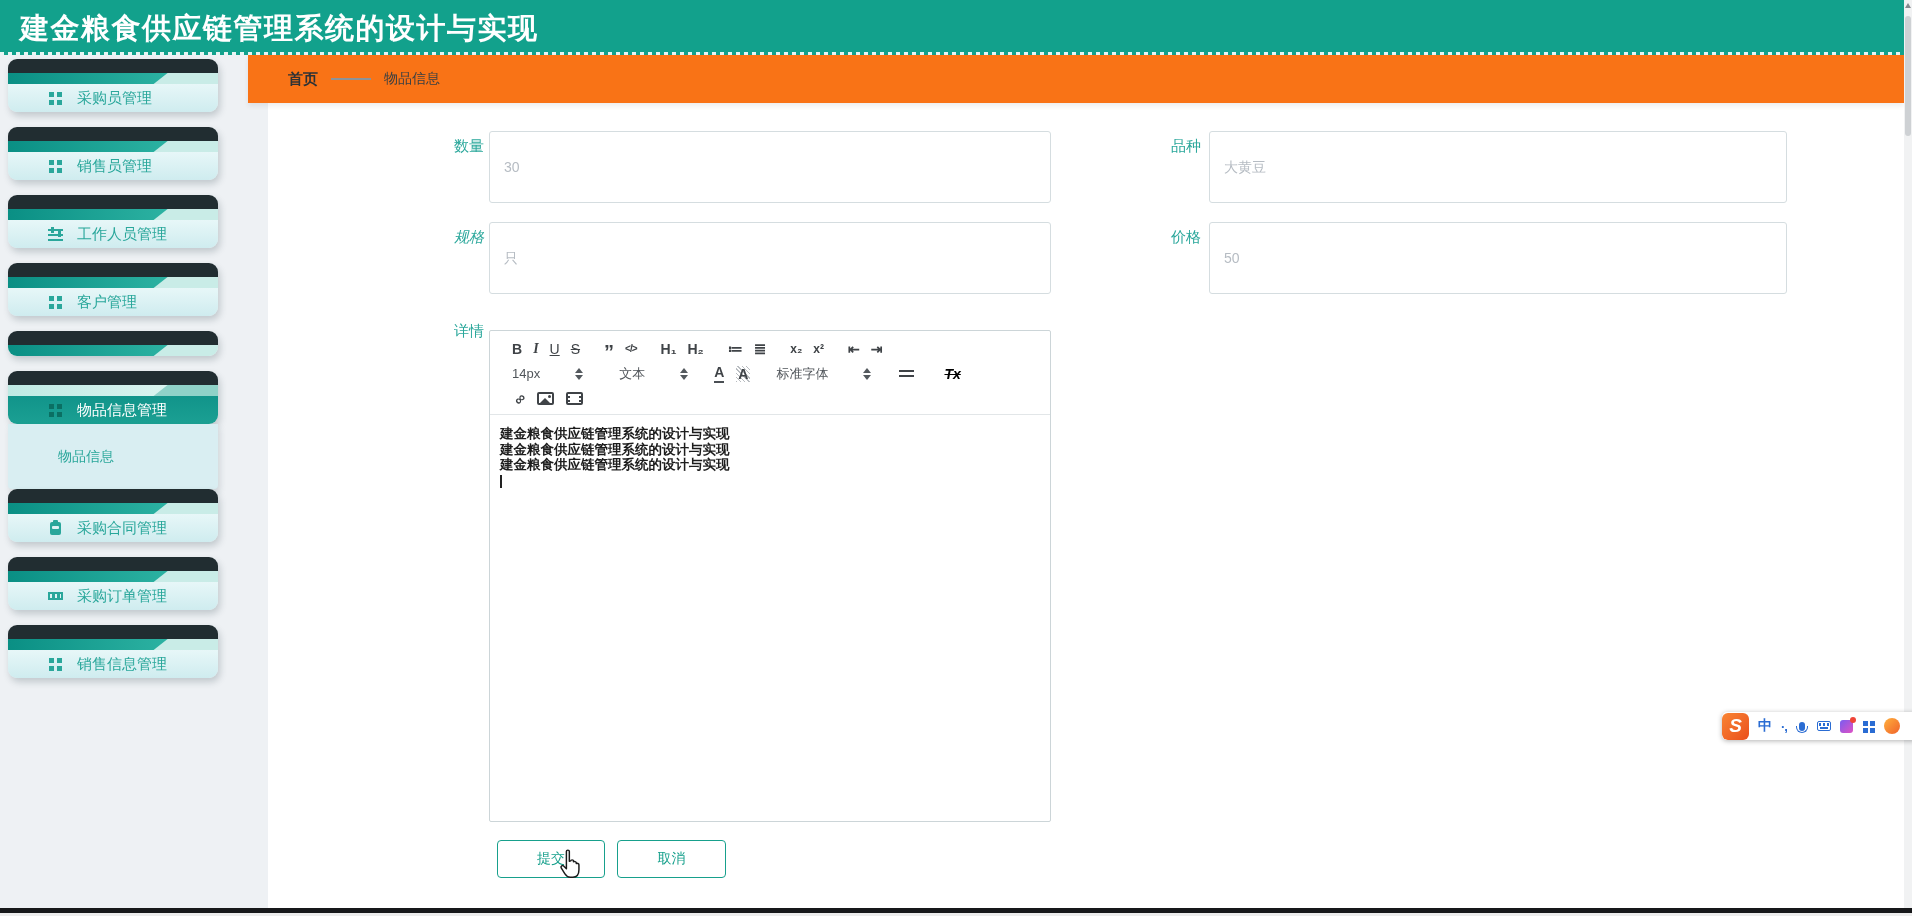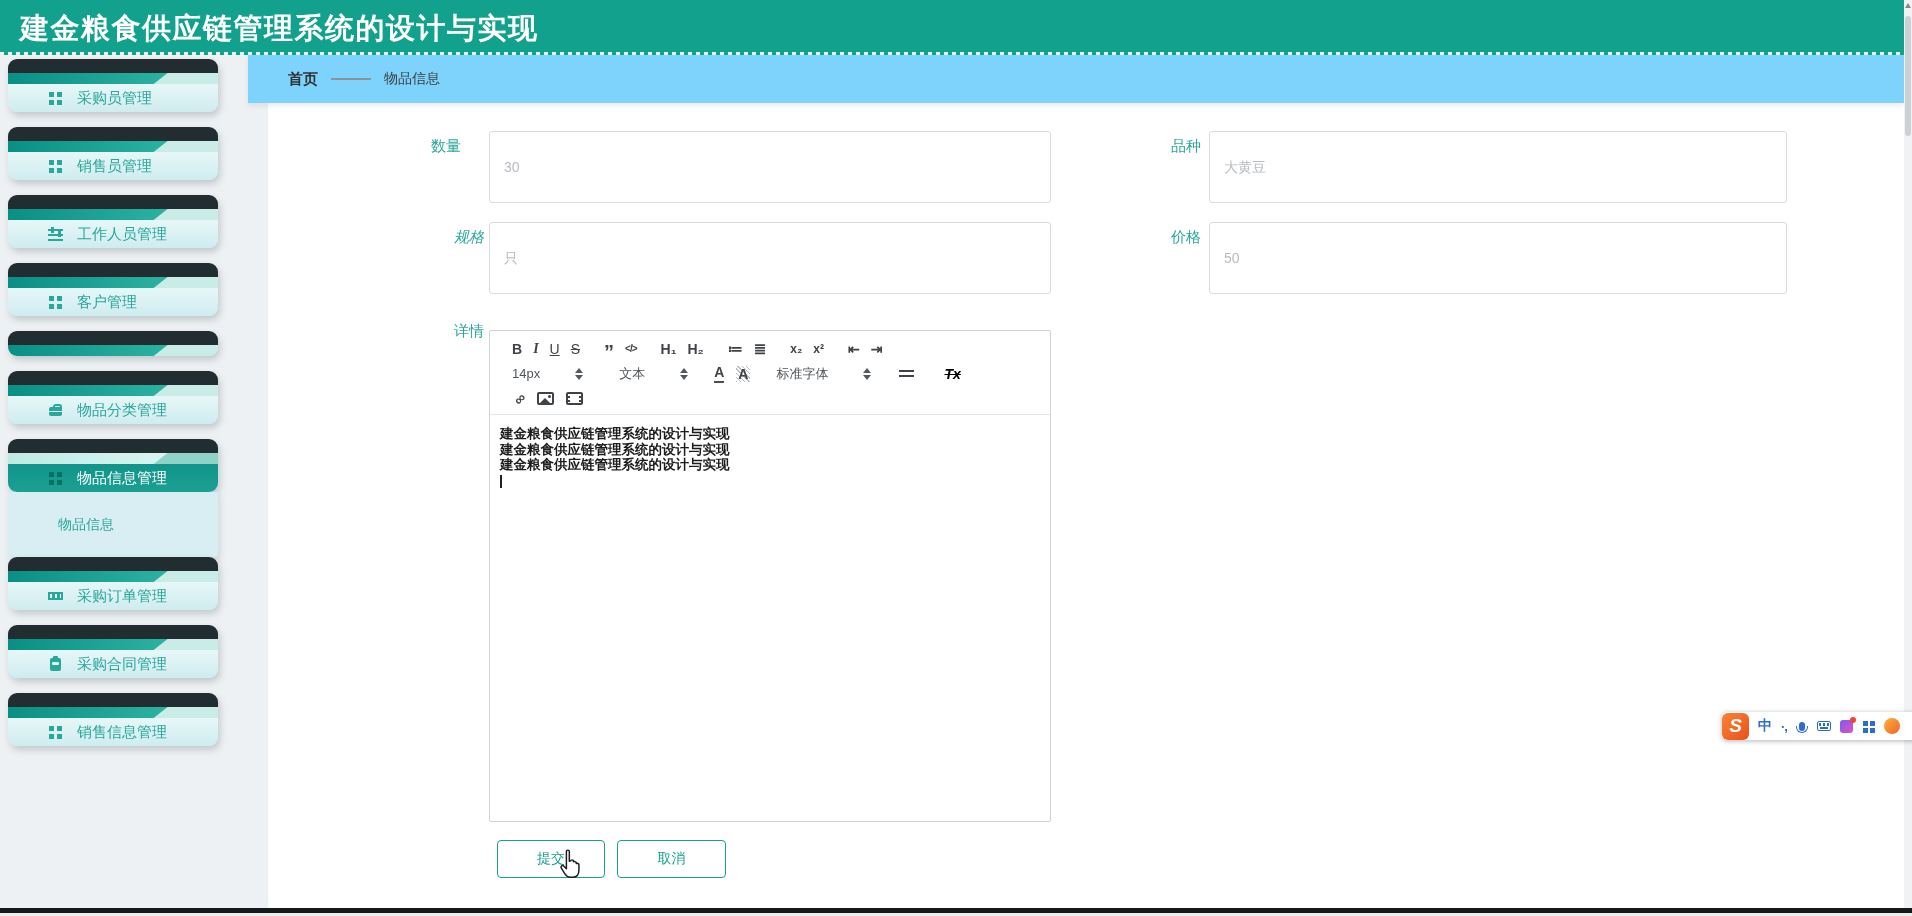--- a/index.html
+++ b/index.html
@@ -63,21 +63,21 @@
   .ic-briefcase::after { content:""; position:absolute; left:5px; top:2px; width:5px; height:4px;
     border:2px solid currentColor; border-bottom:none; border-radius:3px 3px 0 0; }
   .ic-film::before { content:""; position:absolute; left:0; top:4px; width:15px; height:8px; background:currentColor; }
   .ic-film::after { content:""; position:absolute; left:2px; top:6px; width:11px; height:4px;
     background:repeating-linear-gradient(90deg,#dff3f5 0 2px, transparent 2px 5px); }
   .ic-clipboard::before { content:""; position:absolute; left:2px; top:2px; width:11px; height:13px; background:currentColor; border-radius:2px; }
   .ic-clipboard::after { content:""; position:absolute; left:5px; top:0; width:5px; height:3px; background:currentColor;
     border-radius:1px; box-shadow:-1px 6px 0 #dff3f5, 1px 6px 0 #dff3f5; }
 
   
-  .crumbbar { position:absolute; left:248px; right:8px; top:55px; height:48px; background:#7dd3fc;
+  .crumbbar { position:absolute; left:248px; right:8px; top:55px; height:48px; background:#f97316;
     box-shadow:0 3px 5px rgba(0,0,0,.07); display:flex; align-items:center; padding-left:40px; gap:13px; z-index:6;font-family:Liberation Serif, serif; }
   .crumb-home { font-size:15px; font-weight:bold; color:#2e3235; }
   .crumb-sep { width:40px; border-top:2px solid #8d9398; }
   .crumb-cur { font-size:14px; color:#3b4043; }
 
   .main-panel { position:absolute; left:268px; top:103px; right:8px; bottom:8px; background:#fff; }
 
   
   .f-label { position:absolute; width:76px; text-align:right; color:#2aa79b; font-size:15px; z-index:8; }
   .f-input { position:absolute; border:1px solid #d5dde0; border-radius:3px; background:#fff;
@@ -229,32 +229,20 @@
           </div>
         </div>
         <div class="nav-group">
           <div class="card">
             <div class="card-band"></div>
             <div class="card-stripe">
               <i></i>
             </div>
           </div>
         </div>
-        <div class="nav-group">
-          <div class="card">
-            <div class="card-band"></div>
-            <div class="card-stripe">
-              <i></i>
-            </div>
-            <div class="card-body">
-              <span class="ic ic-briefcase"></span>
-              <span>物品分类管理</span>
-            </div>
-          </div>
-        </div>
         <div class="nav-group" style="margin-bottom: 0px;">
           <div class="card active">
             <div class="card-band"></div>
             <div class="card-stripe">
               <i></i>
             </div>
             <div class="card-body">
               <span class="ic ic-grid"></span>
               <span>物品信息管理</span>
             </div>
@@ -263,34 +251,34 @@
             <span>物品信息</span>
           </div>
         </div>
         <div class="nav-group">
           <div class="card">
             <div class="card-band"></div>
             <div class="card-stripe">
               <i></i>
             </div>
             <div class="card-body">
+              <span class="ic ic-clipboard"></span>
+              <span>采购合同管理</span>
+            </div>
+          </div>
+        </div>
+        <div class="nav-group">
+          <div class="card">
+            <div class="card-band"></div>
+            <div class="card-stripe">
+              <i></i>
+            </div>
+            <div class="card-body">
               <span class="ic ic-film"></span>
               <span>采购订单管理</span>
-            </div>
-          </div>
-        </div>
-        <div class="nav-group">
-          <div class="card">
-            <div class="card-band"></div>
-            <div class="card-stripe">
-              <i></i>
-            </div>
-            <div class="card-body">
-              <span class="ic ic-clipboard"></span>
-              <span>采购合同管理</span>
             </div>
           </div>
         </div>
         <div class="nav-group">
           <div class="card">
             <div class="card-band"></div>
             <div class="card-stripe">
               <i></i>
             </div>
             <div class="card-body">
@@ -303,21 +291,21 @@
   </div>
 
   <div class="crumbbar">
     <span class="crumb-home">首页</span>
     <span class="crumb-sep"></span>
     <span class="crumb-cur">物品信息</span>
   </div>
 
   <div class="main-panel"></div>
 
-  <label class="f-label" style="left:385px; top:137px;">数量</label>
+  <label class="f-label" style="left:408px; top:137px;">数量</label>
   <input class="f-input" style="left: 489px; top: 131px; width: 562px; height: 72px;" placeholder="30">
 
   <label class="f-label" style="left:1125px; top:137px;">品种</label>
   <input class="f-input" style="left: 1209px; top: 131px; width: 578px; height: 72px;" placeholder="大黄豆">
 
   <label class="f-label" style="left:408px; top:228px;font-style:italic;">规格</label>
   <input class="f-input" style="left: 489px; top: 222px; width: 562px; height: 72px;" placeholder="只">
 
   <label class="f-label" style="left:1125px; top:228px;">价格</label>
   <input class="f-input" style="left: 1209px; top: 222px; width: 578px; height: 72px;" placeholder="50">

